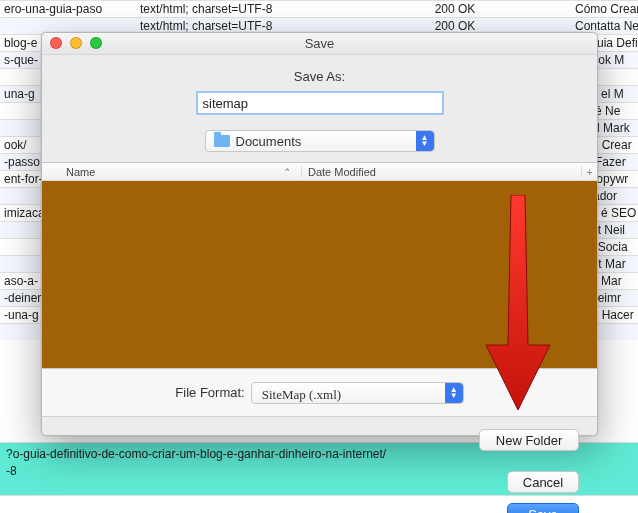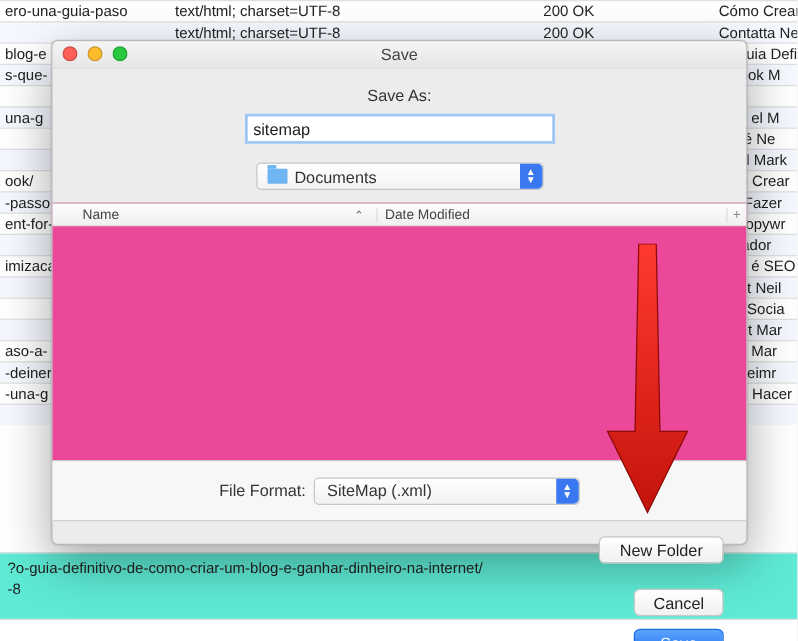--- a/index.html
+++ b/index.html
@@ -147,21 +147,21 @@
     flex-direction: column;
     align-items: center;
     justify-content: center;
     color: #fff;
     font-size: 8px;
     line-height: 6px;
     gap: 0px;
   }
 
   .file-area {
-    background: #ec4899;
+    background: #a16207;
     border-top: 1px solid #c9c9c9;
     border-bottom: 1px solid #c9c9c9;
     height: 207px;
   }
   .file-header {
     display: flex;
     height: 18px;
     background: linear-gradient(#fcfcfc,#f0f0f0);
     border-bottom: 1px solid #dcdcdc;
     font-size: 11px;
@@ -187,24 +187,25 @@
     gap: 6px;
     font-size: 13px;
   }
   .format-popup {
     width: 213px;
     height: 22px;
     background: linear-gradient(#fff,#f2f2f2);
     border: 1px solid #c7c7c7;
     border-radius: 4px;
     display: flex;
-    align-items: center;
+    align-items: flex-end;
     padding-left: 10px;
     position: relative;
     font-size: 13px;
+    font-family: Liberation Serif, serif;
   }
 
   .button-row {
     display: flex;
     align-items: flex-end;
     padding: 12px 18px 0;
     gap: 10px;
     flex-direction: column;
   }
   .button-row .spacer { flex: 1; }

